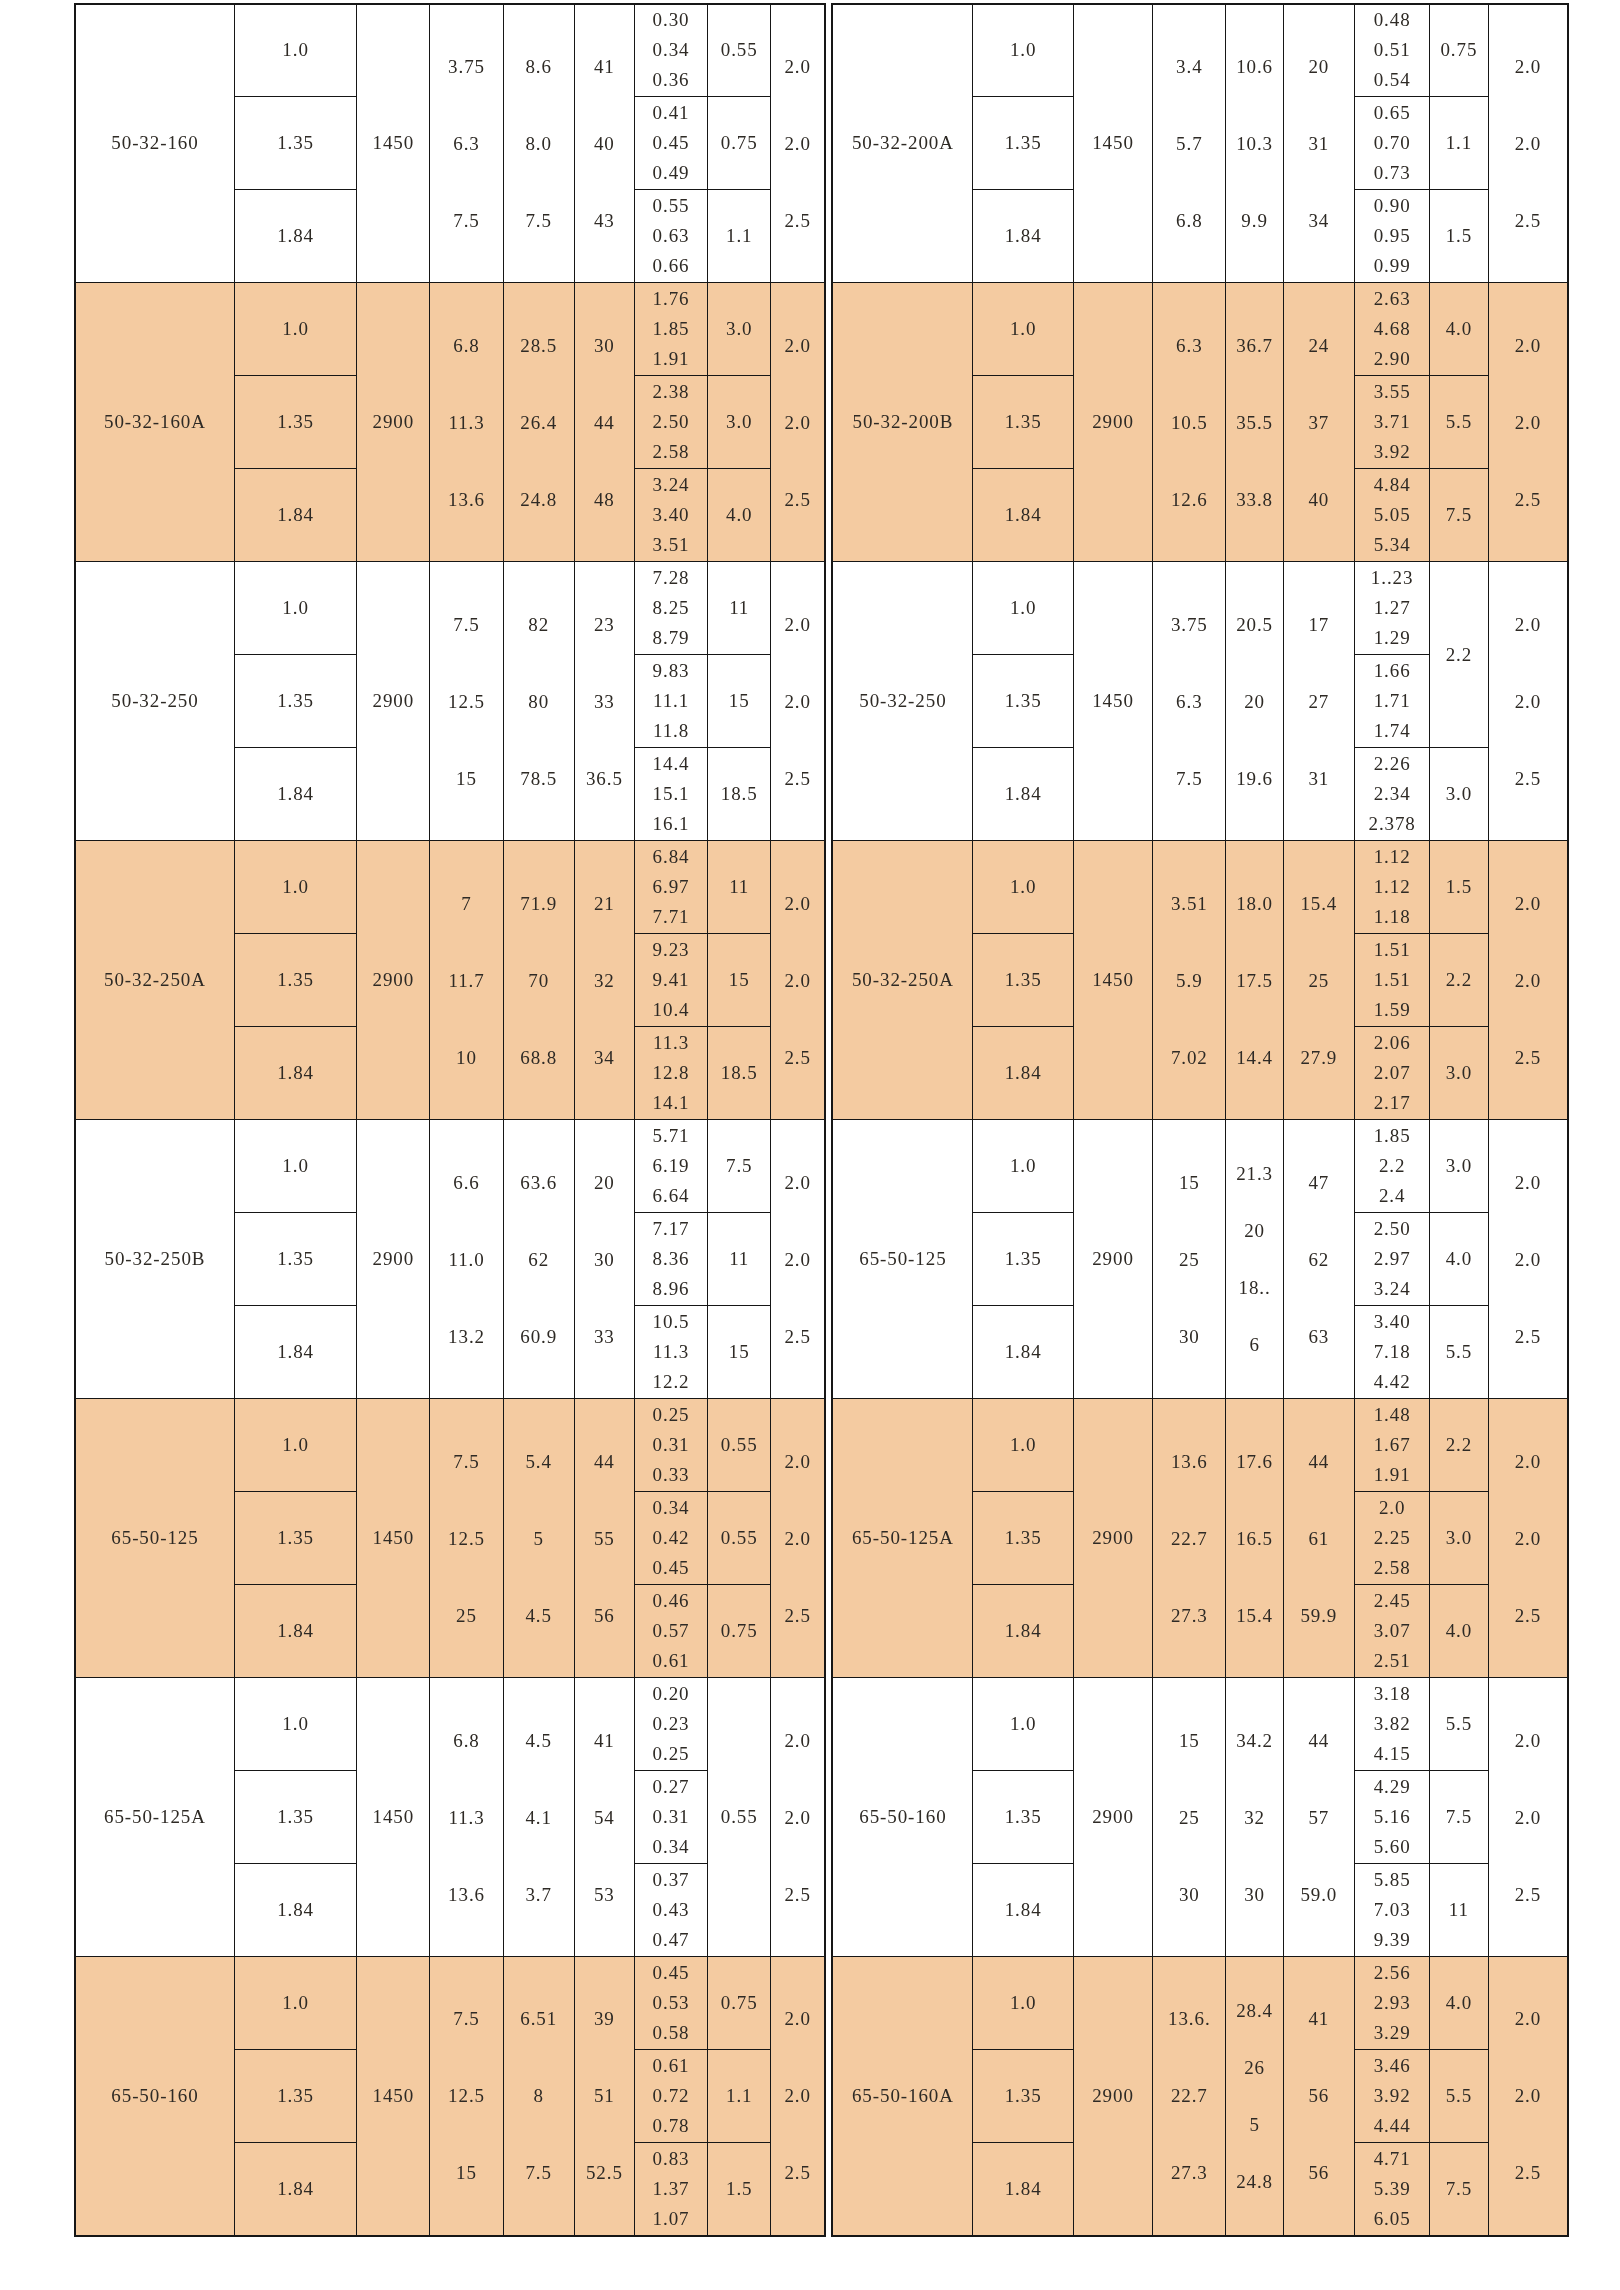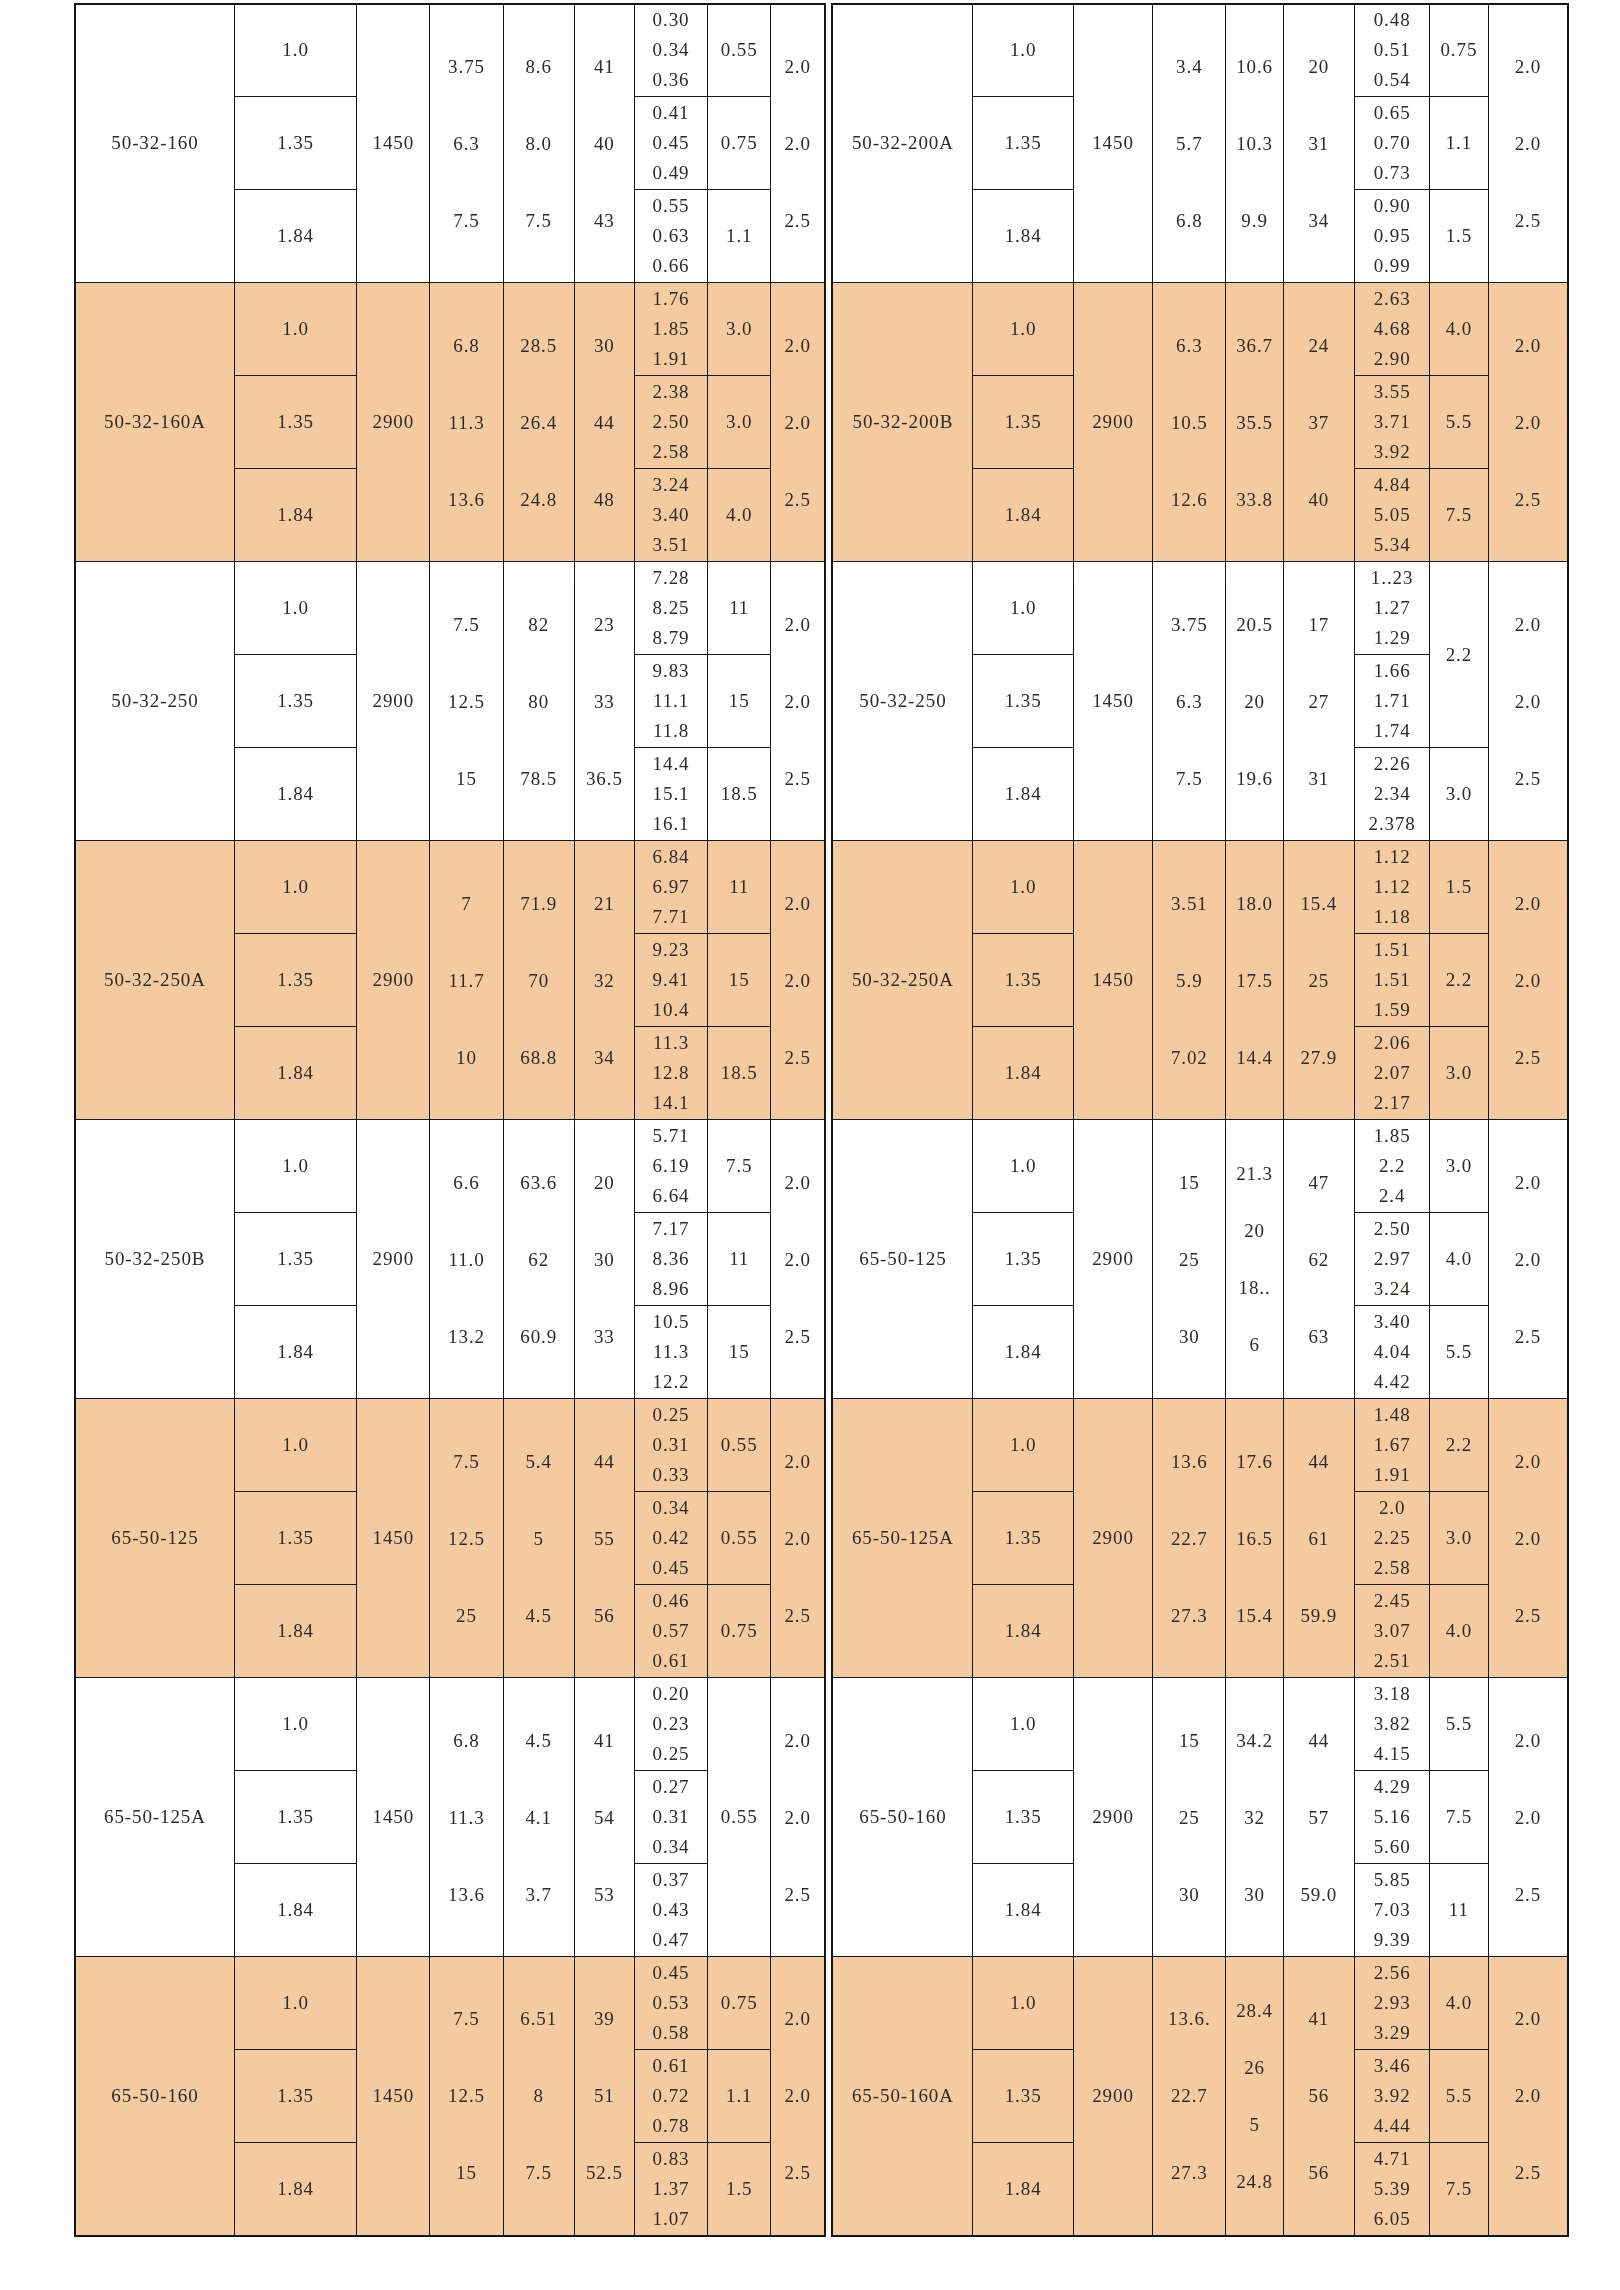--- a/index.html
+++ b/index.html
@@ -883,21 +883,21 @@
           <td class="single">
             <div class="ln">4.0</div>
           </td>
         </tr>
         <tr>
           <td class="single">
             <div class="ln">1.84</div>
           </td>
           <td class="v3">
             <div class="ln">3.40</div>
-            <div class="ln">4.04</div>
+            <div class="ln">7.18</div>
             <div class="ln">4.42</div>
           </td>
           <td class="single">
             <div class="ln">5.5</div>
           </td>
         </tr>
         <tr>
           <td rowspan="3" class="single shade">
             <div class="ln">65-50-125A</div>
           </td>

